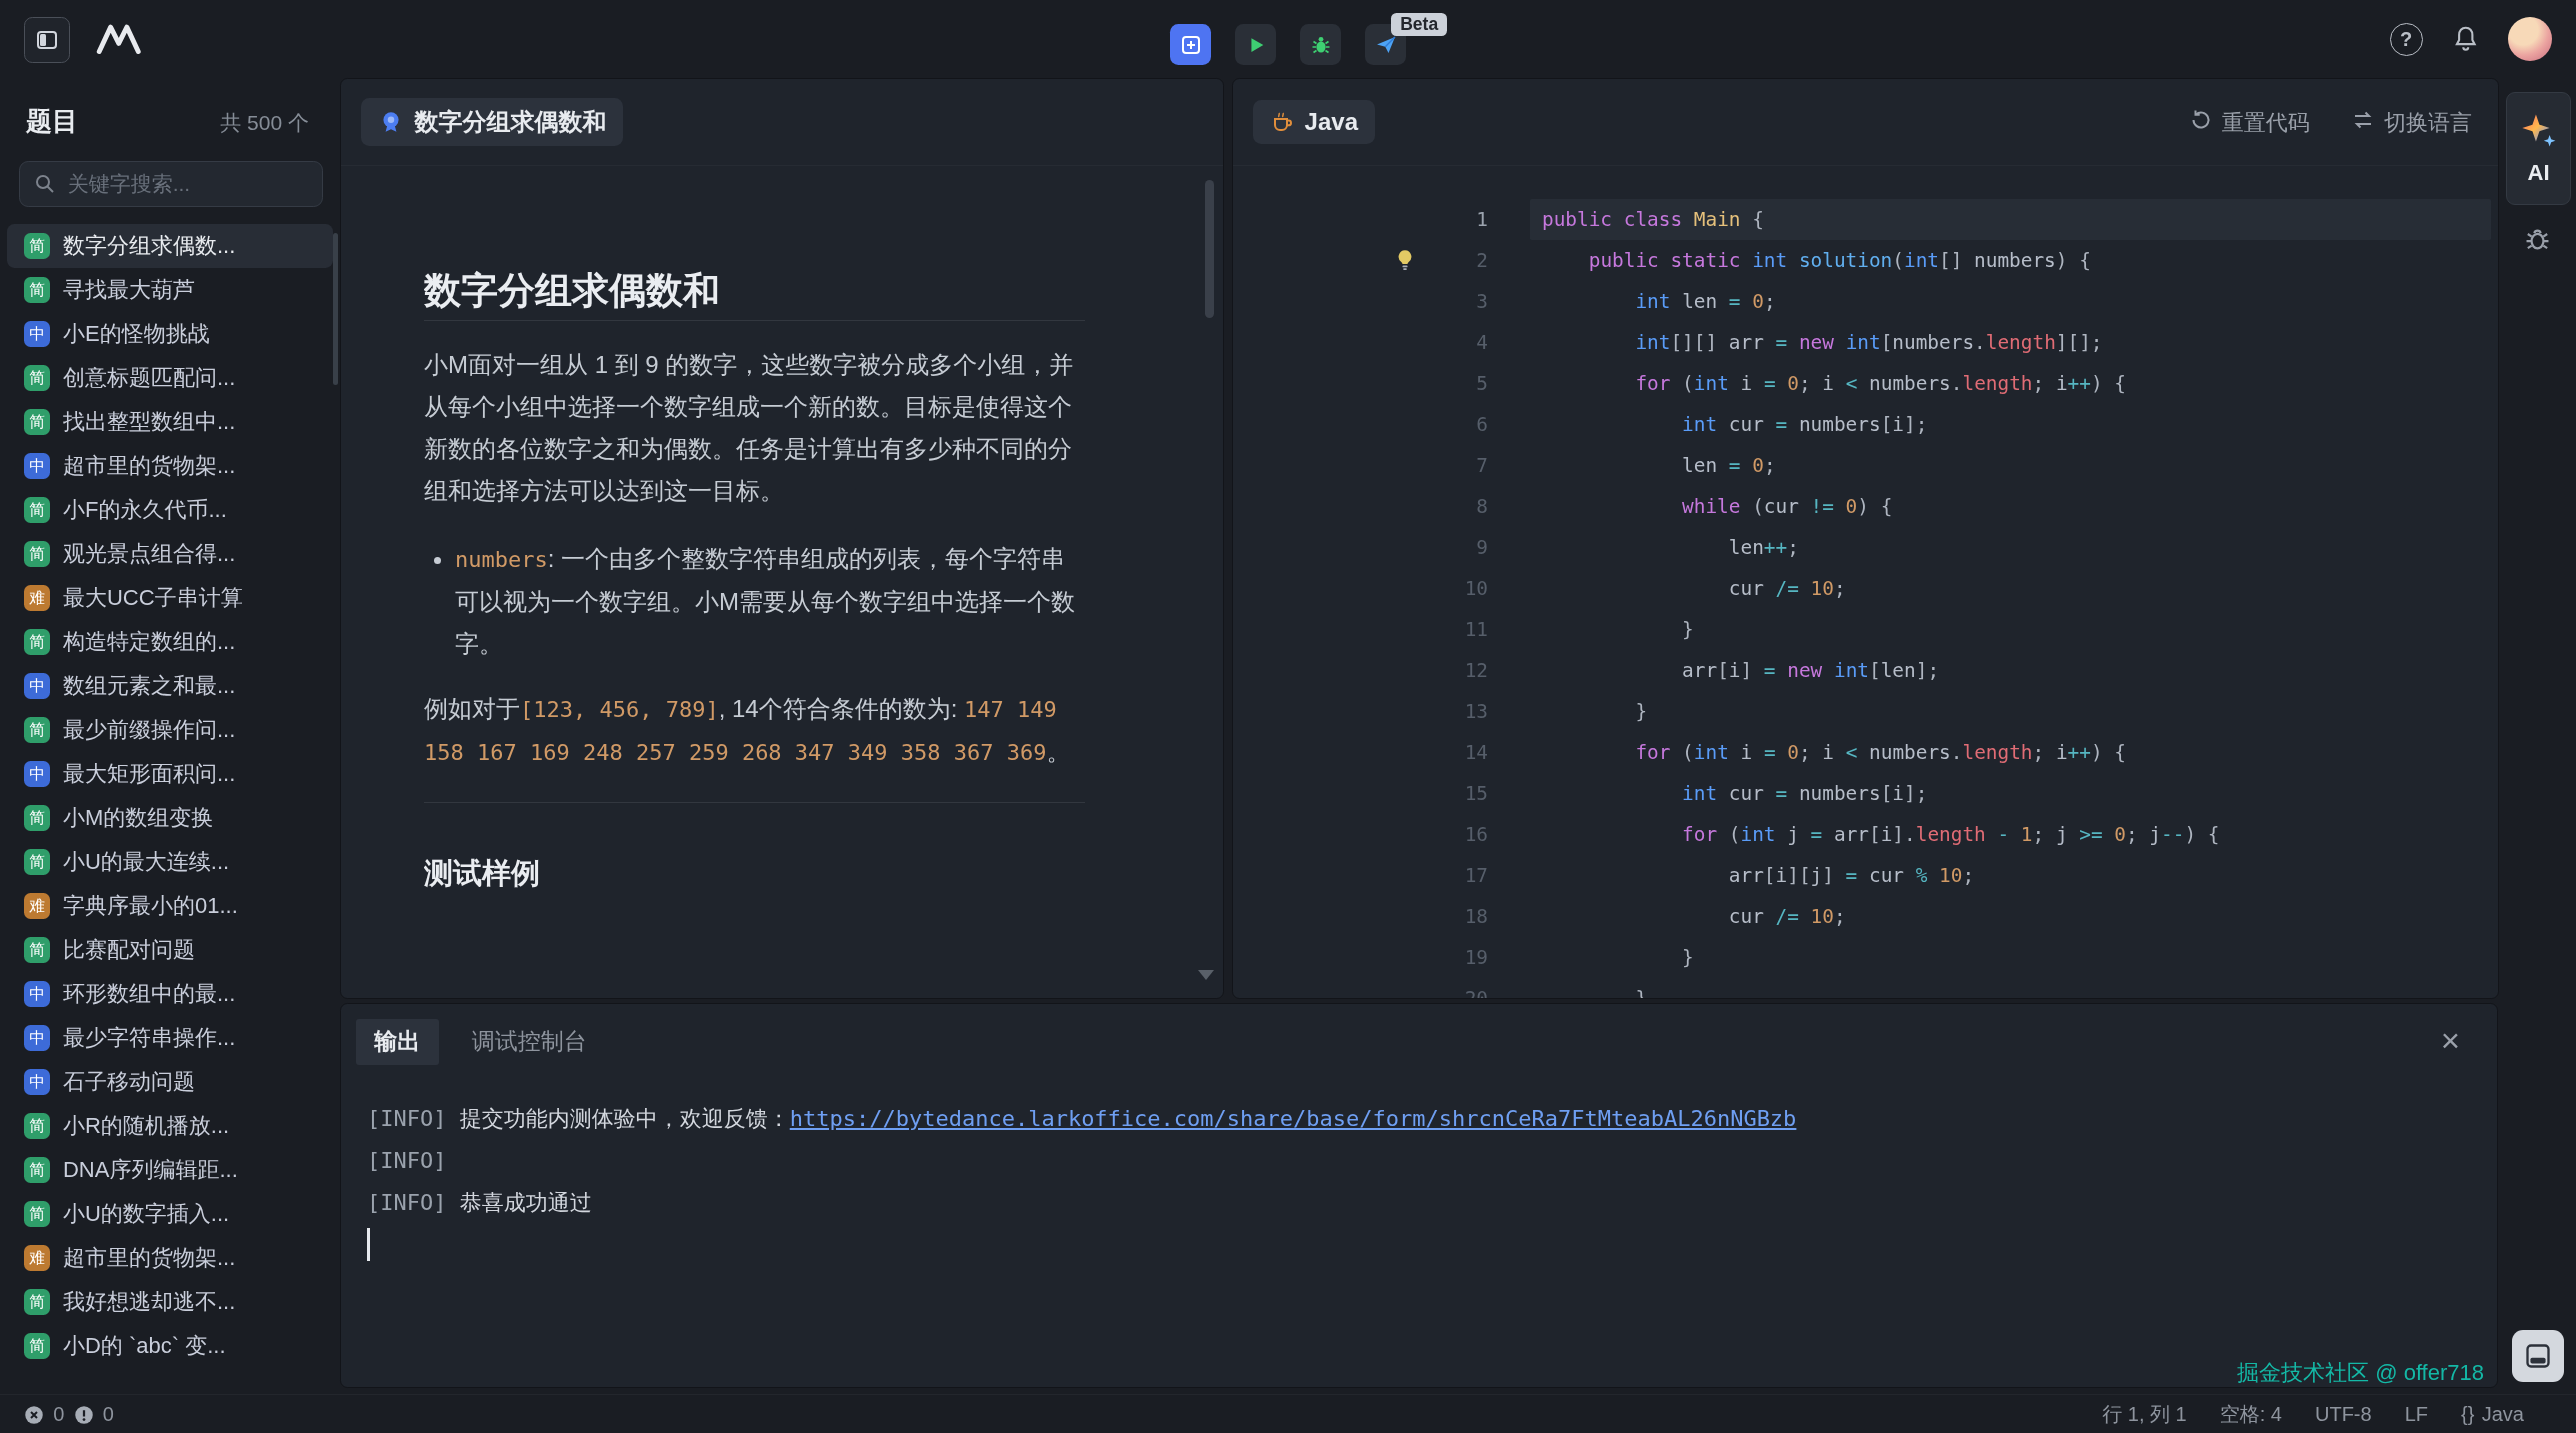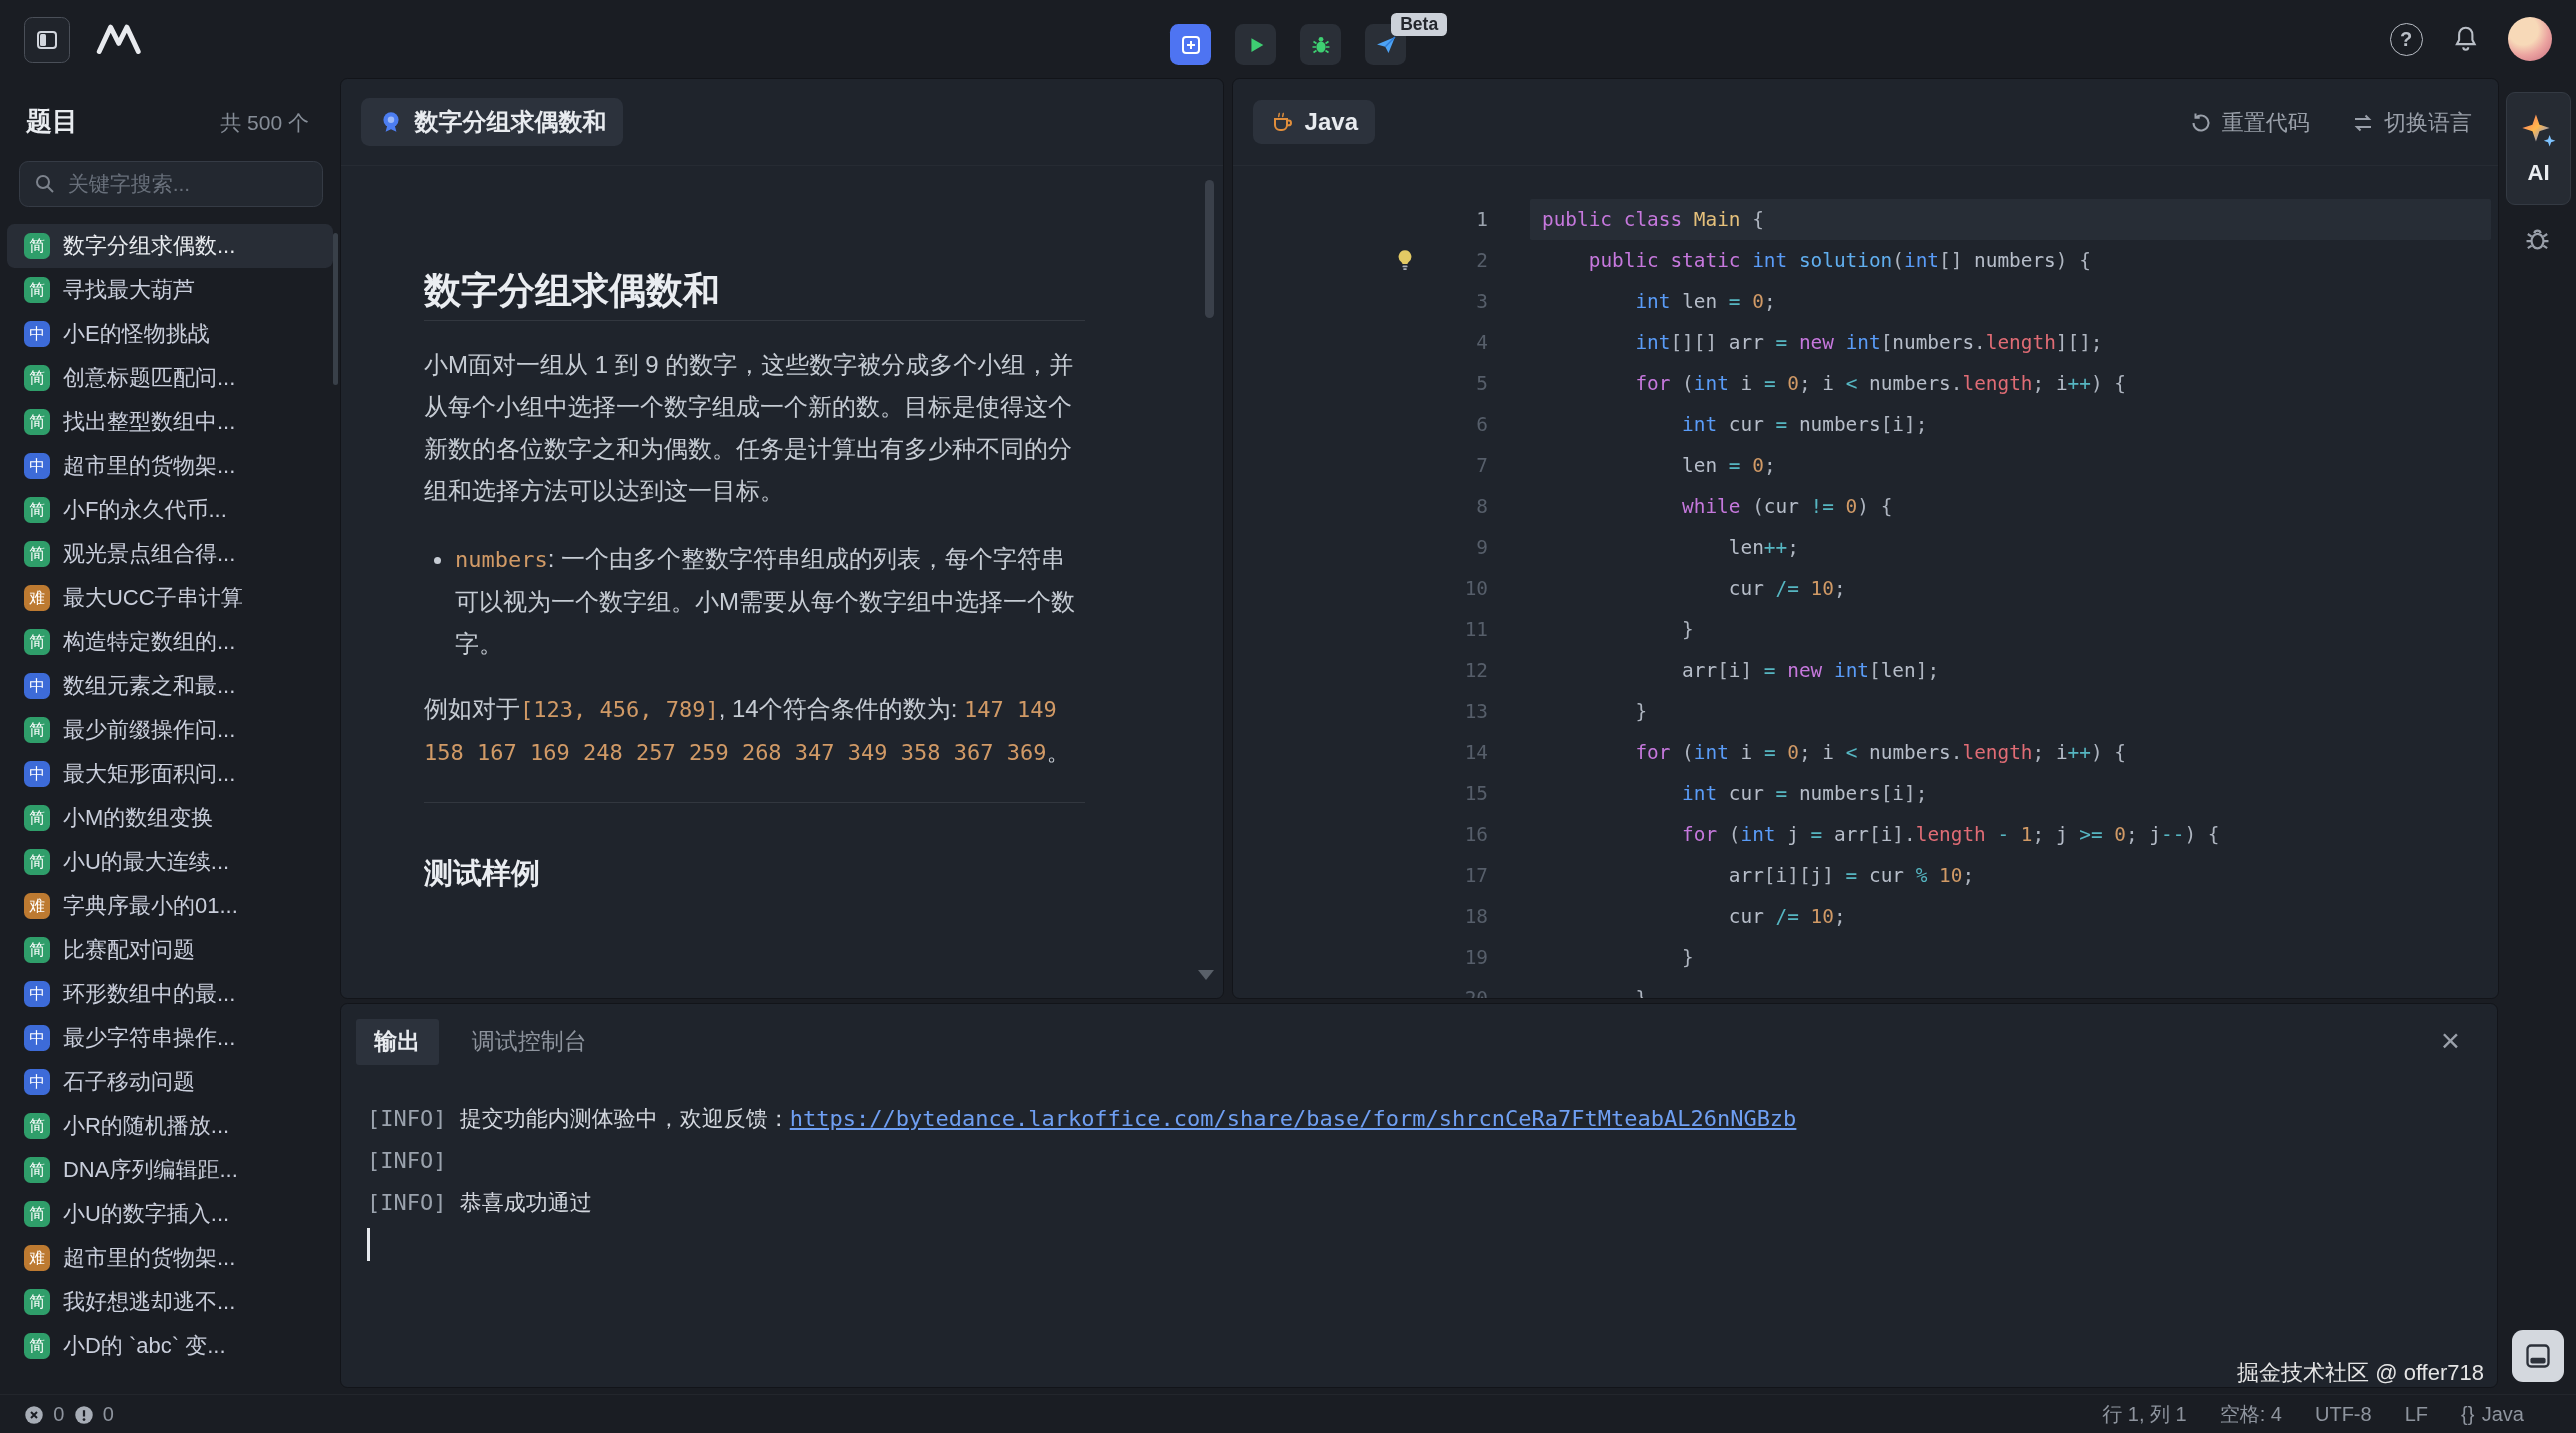--- a/index.html
+++ b/index.html
@@ -43,21 +43,21 @@
   
   .panel{position:absolute;background:#1f242c;border:0.9px solid #121419;border-radius:7.4px;box-sizing:border-box}
   #problem-panel{left:340px;top:78px;width:884px;height:921px}
   #editor-panel{left:1232px;top:78px;width:1267px;height:921px}
   #console-panel{left:340px;top:1003px;width:2158px;height:385px}
   .panel-head{position:absolute;left:0;top:0;right:0;height:87px;border-bottom:0.9px solid #262b33;
     display:flex;align-items:center;padding:0 20px;box-sizing:border-box}
   .chip{display:inline-flex;align-items:center;gap:11px;background:#2c323c;border-radius:8.3px;
     padding:8.3px 16.6px;font-size:24px;font-weight:bold;color:#e8ebef}
   .head-actions{position:absolute;right:26px;top:0;height:87px;display:flex;align-items:center;gap:41px}
-  .head-action{display:flex;align-items:center;gap:9.2px;font-size:22px;color:#9aa0aa}
+  .head-action{display:flex;gap:9.2px;font-size:22px;color:#9aa0aa}
   
   .md{position:absolute;left:83px;right:138px;top:87px;bottom:0;overflow:hidden}
   .md h1{font-size:37px;line-height:44px;font-weight:bold;color:#eaedf1;margin:103px 0 0;
     padding-bottom:7.4px;border-bottom:0.9px solid #32373f}
   .md h2{font-size:29px;line-height:37px;font-weight:bold;color:#eaedf1;margin:52px 0 0}
   .md p{font-size:24px;line-height:42px;color:#c6ccd4;margin:23px 0 0}
   .md ul{margin:26px 0 0;padding-left:31px}
   .md li{font-size:24px;line-height:42px;color:#c6ccd4}
   .inline-code{font-family:"DejaVu Sans Mono",monospace;font-size:22px;color:#d19a66}
   .md hr{border:none;border-top:0.9px solid #32373f;margin:28px 0 0}
@@ -78,21 +78,21 @@
   
   .console-head{position:absolute;left:14.8px;top:14.8px;display:flex;align-items:center;gap:33px}
   .tab-active{background:#2c323c;border-radius:3px;padding:7.4px 18.5px;font-size:23px;font-weight:bold;color:#e8ebef}
   .tab-inactive{font-size:23px;color:#8e949e}
   .console-close{position:absolute;right:37px;top:20px;font-size:33px;color:#9aa0aa;line-height:1}
   .console-body{position:absolute;left:26px;top:94px;right:26px;font-family:"DejaVu Sans Mono",monospace;font-size:22px;color:#d3d7de}
   .c-line{height:42px;line-height:42px;white-space:pre}
   .c-prefix{color:#9aa2ad}
   .c-link{color:#6f9ff2;text-decoration:underline}
   .caret{margin-top:3.7px;width:2.8px;height:33px;background:#e6e9ee}
-  .watermark{position:absolute;right:92px;top:1358px;font-size:22px;color:#e5e5e5}
+  .watermark{position:absolute;right:92px;top:1358px;font-size:22px;color:#14b8a6}
   
   .statusbar{position:absolute;left:0;right:0;bottom:0;height:39px;background:#1a1d23;border-top:0.9px solid #23262c;
     display:flex;align-items:center;font-size:20px;color:#8e949e}
   .sb-left{display:flex;align-items:center;gap:9.2px;margin-left:24px}
   .sb-right{margin-left:auto;margin-right:52px;display:flex;align-items:center;gap:33px}
   .sb-item{display:flex;align-items:center;gap:7.4px}
   
   .ai-card{position:absolute;left:2506px;top:92px;width:63px;height:111px;background:#262b33;
     border:0.9px solid #343a43;border-radius:9px;display:flex;flex-direction:column;align-items:center;justify-content:center;gap:7.4px}
   .ai-label{font-size:22px;font-weight:bold;color:#eaedf1}

